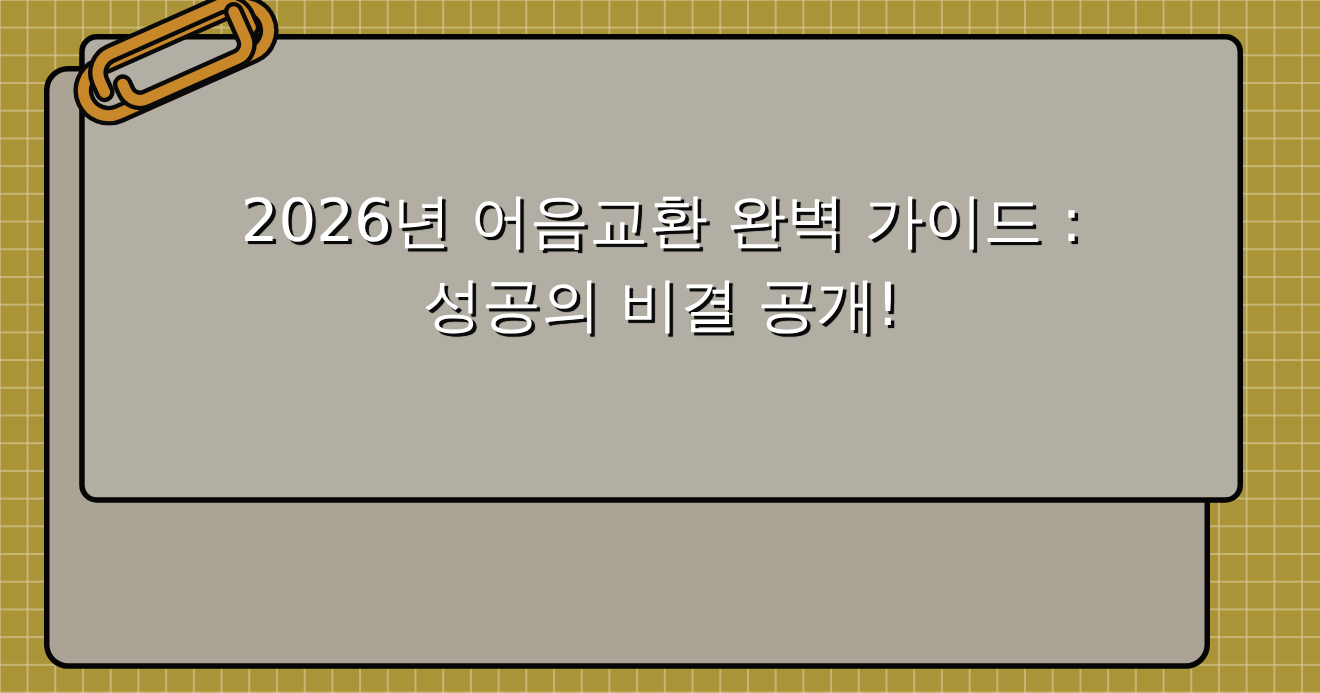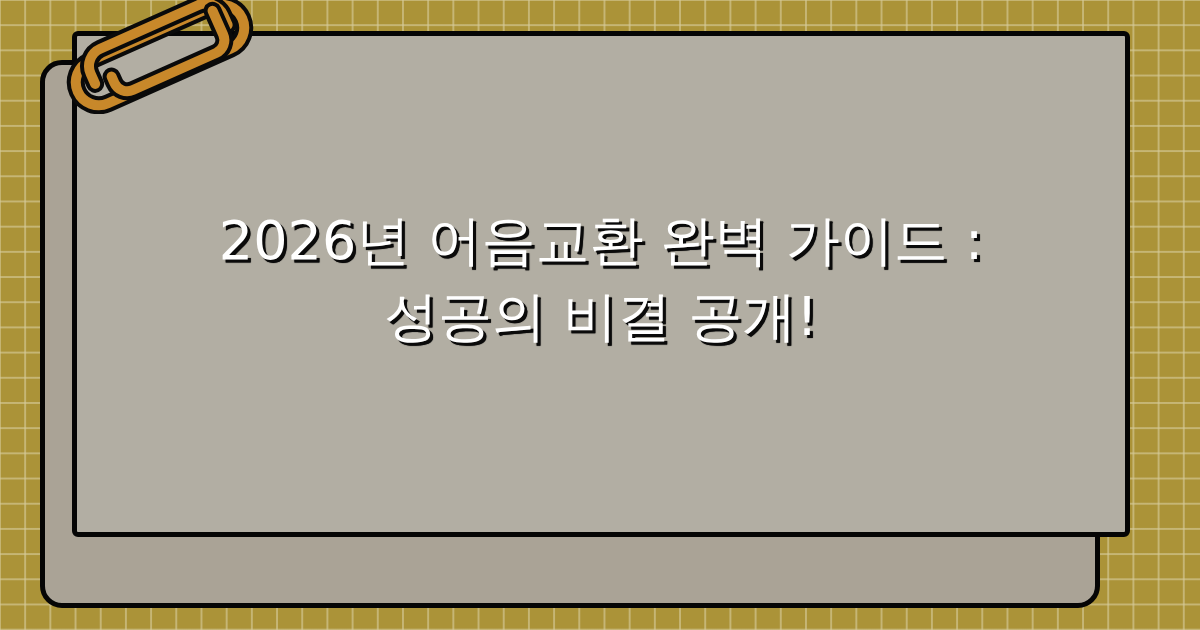--- a/index.html
+++ b/index.html
@@ -37,24 +37,24 @@
     border: 5px solid #050505;
     border-radius: 22px;
     box-sizing: border-box;
   }
 
   .card-front {
     position: absolute;
     left: 72px;
     top: 31px;
     width: 1058px;
-    height: 506px;
+    height: 426px;
     background: #b2aea3;
     border: 5px solid #050505;
-    border-radius: 6px;
+    border-radius: 16px;
     box-sizing: border-box;
     display: flex;
     align-items: center;
     justify-content: center;
   }
 
   
   .title {
     position: relative;
     width: 100%;

